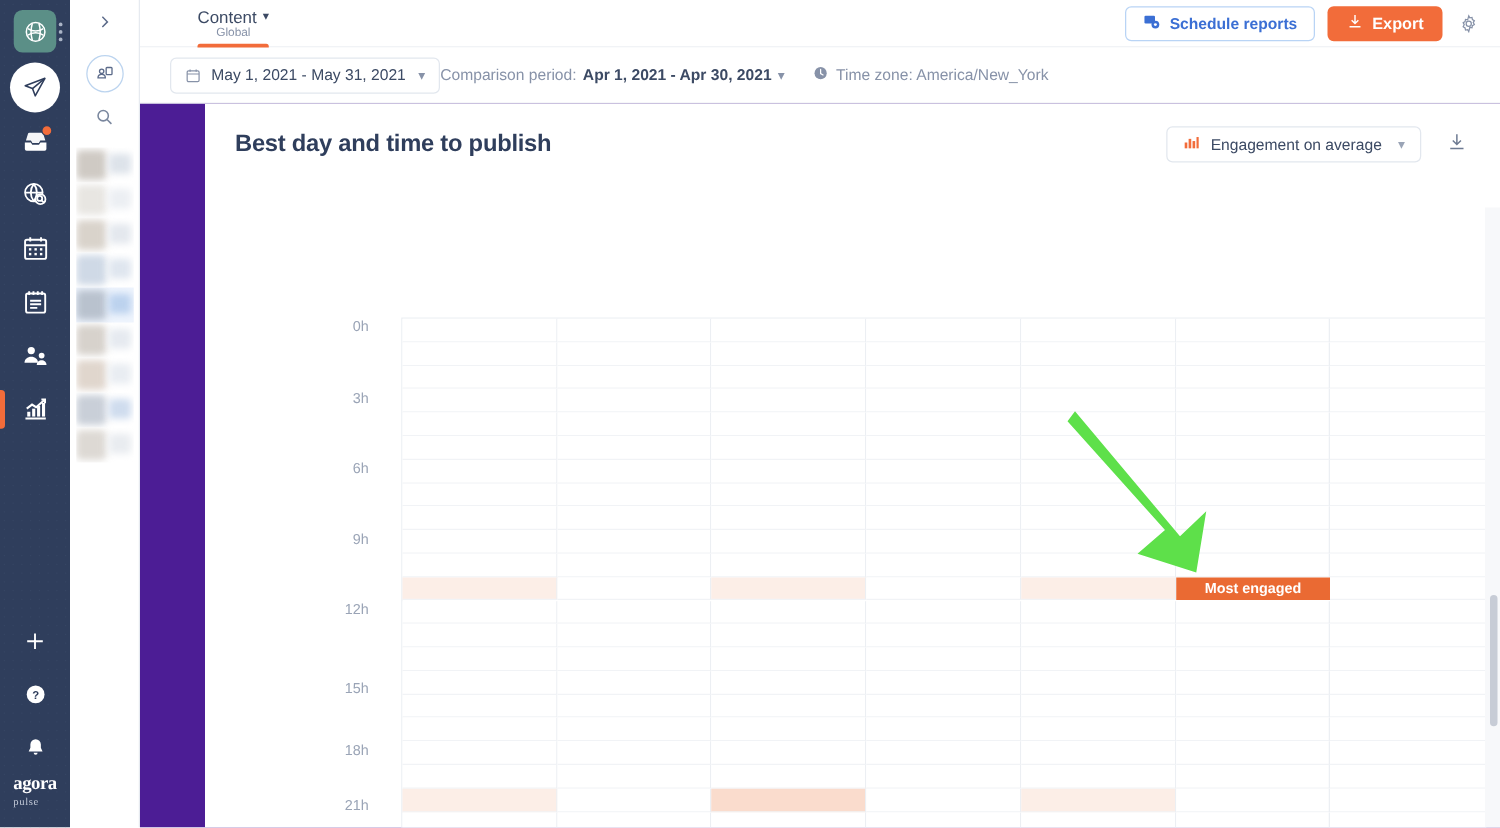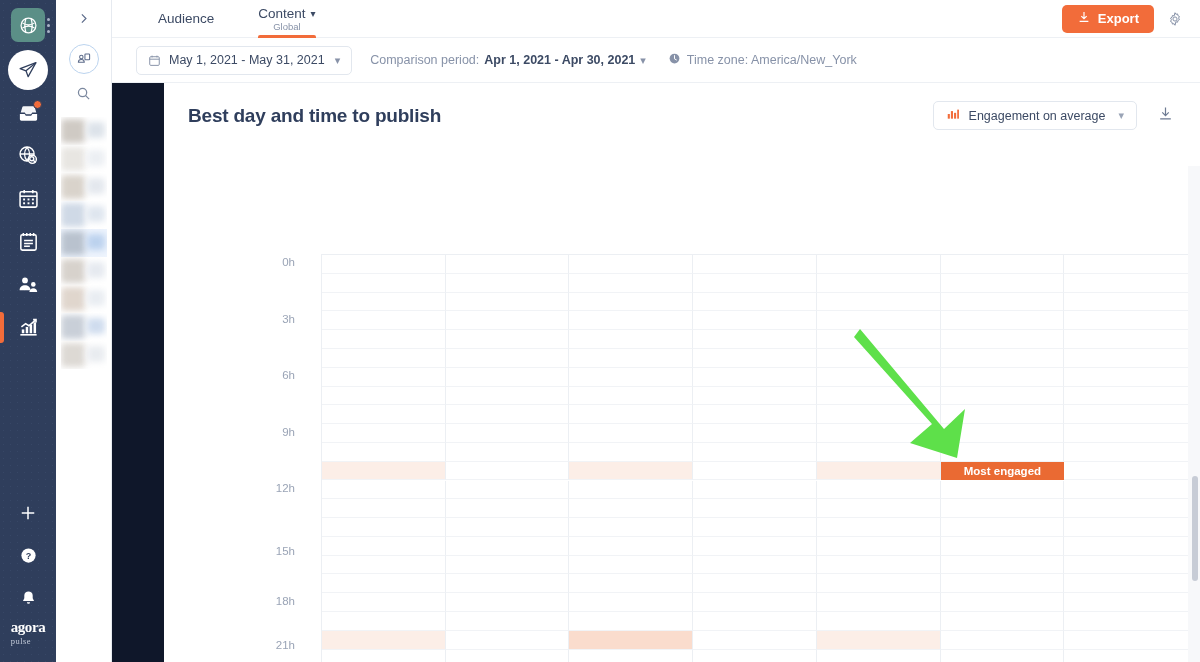--- a/index.html
+++ b/index.html
@@ -116,26 +116,26 @@
     height:45px; background:#fff; border-bottom:1px solid #edf0f4;
     display:flex; align-items:center; padding:0 24px;
   }
   .datebox{
     display:flex; align-items:center; gap:8px; height:29px; padding:0 11px;
     border:1px solid #e2e7ee; border-radius:5px; background:#fff;
     color:#3c4a64; font-size:12.5px; cursor:pointer;
   }
   .datebox .cal{ color:#8792a8; display:flex; }
   .datebox .cv{ color:#8792a8; font-size:11px; margin-left:2px;}
-  .cmp{ margin-left:18px; font-size:12.5px; color:#8792a8; display:flex; align-items:center; gap:5px;}
+  .cmp{ font-size:12.5px; color:#8792a8; display:flex; align-items:center; gap:5px;}
   .cmp b{ color:#3c4a64; font-weight:bold; }
   .cmp .cv{ color:#8792a8; font-size:11px; }
   .tz{ margin-left:22px; font-size:12.5px; color:#8792a8; display:flex; align-items:center; gap:6px;}
 
-  .board{ position:relative; height:579px; background:#0f172a; overflow:hidden;}
+  .board{ position:relative; height:579px; background:#4c1d95; overflow:hidden;}
   .card{
     position:absolute; left:52px; top:0; width:1036px; height:579px;
     background:#fff;
   }
   .card-head{ padding: 22px 24px 0 24px; position:relative; }
   .card-title{ font-size:19px; font-weight:bold; color:#2f3e5c; letter-spacing:-0.2px;}
   .card-sub{ font-size:12.5px; color:#8792a8; margin-top:7px;}
   .metricbox{
     position:absolute; right:63px; top:18px;
     display:flex; align-items:center; gap:9px;
@@ -349,35 +349,40 @@
           <span class="a" style="background: rgb(221, 217, 212);"></span>
           <span class="b" style="background: rgb(233, 236, 240);"></span>
         </div>
       </div>
   </div>
 
   <div class="content">
 
     <div class="topbar">
       <div class="tabs" id="tabs">
-          <div class="tab">
-            <div class="trow">
-              <span>Audience</span>
-            </div>
-          </div>
           <div class="tab active">
             <div class="trow">
               <span>Content</span>
               <span style="font-size: 10px; color: rgb(60, 74, 100);">▾</span>
             </div>
             <div class="sub">Global</div>
             <div class="under"></div>
           </div>
         </div>
       <div class="topright">
+        <div class="btn-outline">
+          <span>
+            <svg width="15" height="15" viewBox="0 0 24 24" fill="#3b6fd4">
+              <rect x="2.5" y="4" width="13.5" height="10" rx="1.5"></rect>
+              <circle cx="16.5" cy="15.5" r="5" fill="#3b6fd4"></circle>
+              <circle cx="16.5" cy="15.5" r="1.9" fill="#ffffff"></circle>
+            </svg>
+          </span>
+          <span>Schedule reports</span>
+        </div>
         <div class="btn-solid">
           <span>
             <svg width="14" height="14" viewBox="0 0 24 24" fill="none" stroke="#ffffff" stroke-width="2">
               <path d="M12 3.5v11M7.4 10.5L12 15l4.6-4.5M4.5 19.5h15"></path>
             </svg>
           </span>
           <span>Export</span>
         </div>
         <div class="gear">
           <svg width="16" height="16" viewBox="0 0 24 24" fill="none" stroke="#8792a8" stroke-width="1.5">

